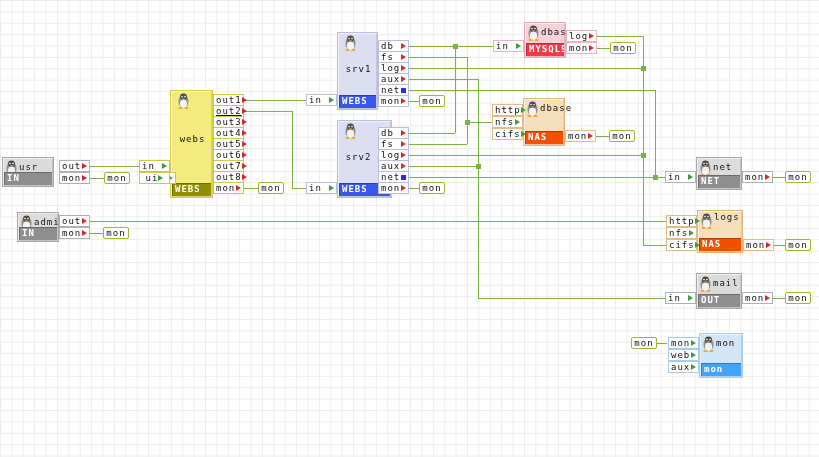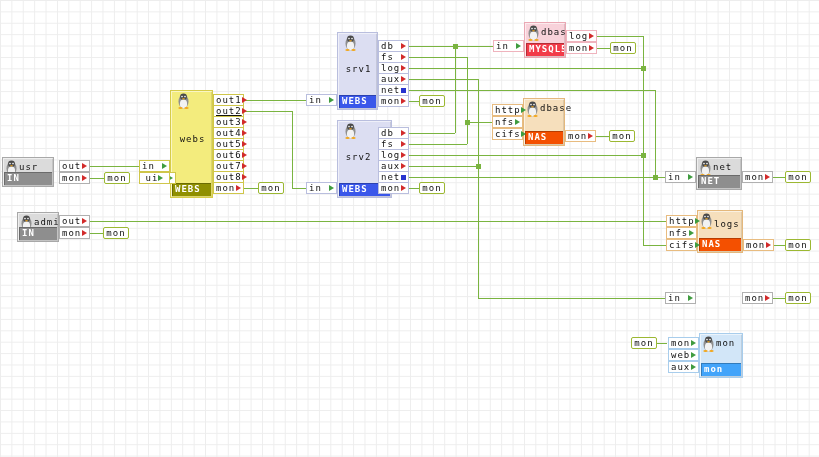--- a/index.html
+++ b/index.html
@@ -359,38 +359,52 @@
       <svg class="tux" width="13" height="16" viewBox="0 0 13 16">
         <ellipse cx="6.5" cy="8.5" rx="5" ry="7" fill="#8e8e8e"></ellipse>
         <ellipse cx="6.5" cy="3.8" rx="3.4" ry="3.2" fill="#4a4a4a"></ellipse>
         <ellipse cx="6.5" cy="11" rx="3.6" ry="4.4" fill="#f2f2f2"></ellipse>
         <circle cx="5" cy="3.6" r="0.8" fill="#fff"></circle>
         <circle cx="8" cy="3.6" r="0.8" fill="#fff"></circle>
         <polygon points="4.9,5.2 8.1,5.2 6.5,6.8" fill="#f2a71c"></polygon>
         <ellipse cx="3.5" cy="15" rx="2.2" ry="1" fill="#f2a71c"></ellipse>
         <ellipse cx="9.5" cy="15" rx="2.2" ry="1" fill="#f2a71c"></ellipse>
       </svg>
-      <div class="nname" style="left: 16px; top: 8px;">logs</div>
+      <div class="nname" style="left: 16px; top: 1px;">logs</div>
       <div class="bar" style="background: rgb(244, 80, 0);">NAS</div>
     </div>
     <div class="port" style="left: 666px; top: 215px; border-color: rgb(232, 188, 128);">
       <span>http</span>
       <span class="ar-in"></span>
     </div>
     <div class="port" style="left: 666px; top: 227px; border-color: rgb(232, 188, 128);">
       <span>nfs</span>
       <span class="ar-in"></span>
     </div>
     <div class="port" style="left: 666px; top: 239px; border-color: rgb(232, 188, 128);">
       <span>cifs</span>
       <span class="ar-in"></span>
     </div>
     <div class="port" style="left: 743px; top: 239px; border-color: rgb(232, 188, 128);">
       <span>mon</span>
       <span class="ar-out"></span>
+    </div>
+    <div class="node" style="left: 696px; top: 273px; width: 46px; height: 36px; background: rgb(219, 219, 219); border-color: rgb(168, 168, 168);">
+      <svg class="tux" width="13" height="16" viewBox="0 0 13 16">
+        <ellipse cx="6.5" cy="8.5" rx="5" ry="7" fill="#8e8e8e"></ellipse>
+        <ellipse cx="6.5" cy="3.8" rx="3.4" ry="3.2" fill="#4a4a4a"></ellipse>
+        <ellipse cx="6.5" cy="11" rx="3.6" ry="4.4" fill="#f2f2f2"></ellipse>
+        <circle cx="5" cy="3.6" r="0.8" fill="#fff"></circle>
+        <circle cx="8" cy="3.6" r="0.8" fill="#fff"></circle>
+        <polygon points="4.9,5.2 8.1,5.2 6.5,6.8" fill="#f2a71c"></polygon>
+        <ellipse cx="3.5" cy="15" rx="2.2" ry="1" fill="#f2a71c"></ellipse>
+        <ellipse cx="9.5" cy="15" rx="2.2" ry="1" fill="#f2a71c"></ellipse>
+      </svg>
+      <div class="nname" style="left: 16px; top: 4px;">mail</div>
+      <div class="bar" style="background: rgb(142, 142, 142);">OUT</div>
     </div>
     <div class="port" style="left: 665px; top: 292px; border-color: rgb(176, 176, 176);">
       <span>in</span>
       <span class="ar-in"></span>
     </div>
     <div class="port" style="left: 742px; top: 292px; border-color: rgb(176, 176, 176);">
       <span>mon</span>
       <span class="ar-out"></span>
     </div>
     <div class="node" style="left: 699px; top: 333px; width: 44px; height: 45px; background: rgb(210, 230, 248); border-color: rgb(168, 205, 236);">

